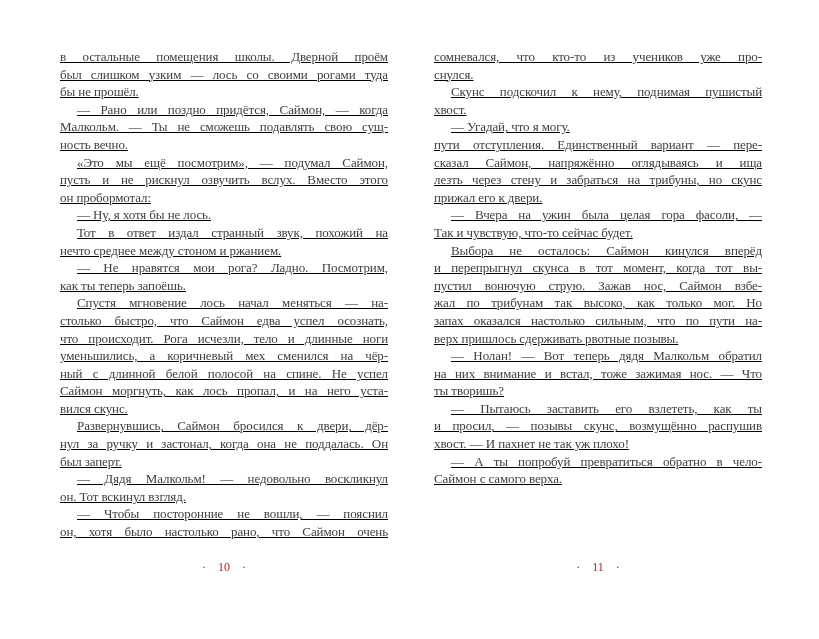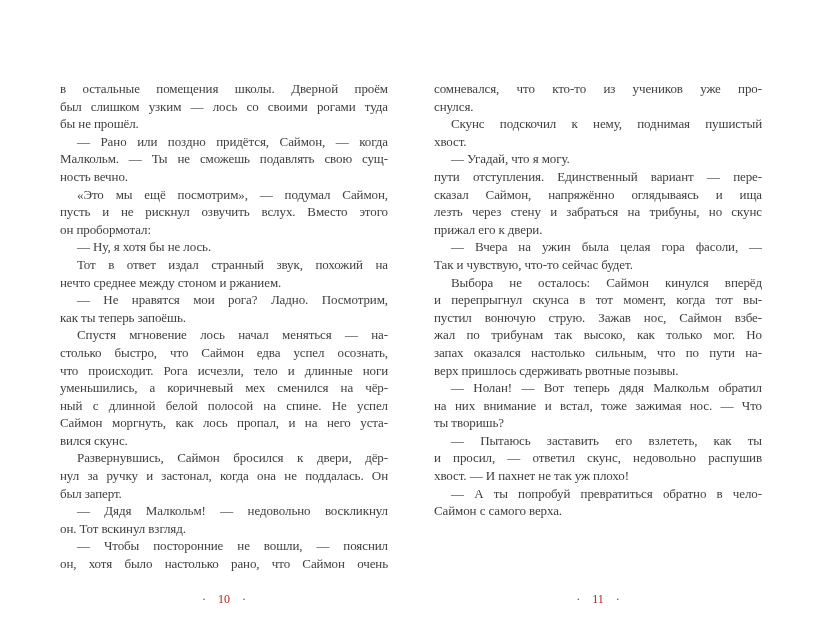--- a/index.html
+++ b/index.html
@@ -10,23 +10,24 @@
   .spread {
     position: relative;
     width: 819px;
     height: 639px;
     background: #ffffff;
     overflow: hidden;
     font-family: "Liberation Serif", "DejaVu Serif", serif;
   }
   .page {
     position: absolute;
-    top: 80px;
+    top: 48px;
     width: 328px;
     height: 560px;
+    text-decoration: underline;
   }
   .page.left  { left: 60px; }
   .page.right { left: 434px; }
   .text-block {
     width: 100%;
   }
   .line {
     font-size: 13px;
     line-height: 17.6px;
     height: 17.6px;
@@ -109,21 +110,21 @@
         <div class="line indent">Выбора не осталось: Саймон кинулся вперёд</div>
         <div class="line">и перепрыгнул скунса в тот момент, когда тот вы-</div>
         <div class="line">пустил вонючую струю. Зажав нос, Саймон взбе-</div>
         <div class="line">жал по трибунам так высоко, как только мог. Но</div>
         <div class="line">запах оказался настолько сильным, что по пути на-</div>
         <div class="line para-end">верх пришлось сдерживать рвотные позывы.</div>
         <div class="line indent">— Нолан! — Вот теперь дядя Малкольм обратил</div>
         <div class="line">на них внимание и встал, тоже зажимая нос. — Что</div>
         <div class="line para-end">ты творишь?</div>
         <div class="line indent">— Пытаюсь заставить его взлететь, как ты</div>
-        <div class="line">и просил, — ответил скунс, недовольно распушив</div>
+        <div class="line">и просил, — позывы скунс, возмущённо распушив</div>
         <div class="line para-end">хвост. — И пахнет не так уж плохо!</div>
         <div class="line indent">— А ты попробуй превратиться обратно в чело-</div>
         <div class="line para-end">Саймон с самого верха.</div>
       </div>
     <div class="footer">· 11 ·</div>
   </section>
 
 </div>
 
 </body></html>

